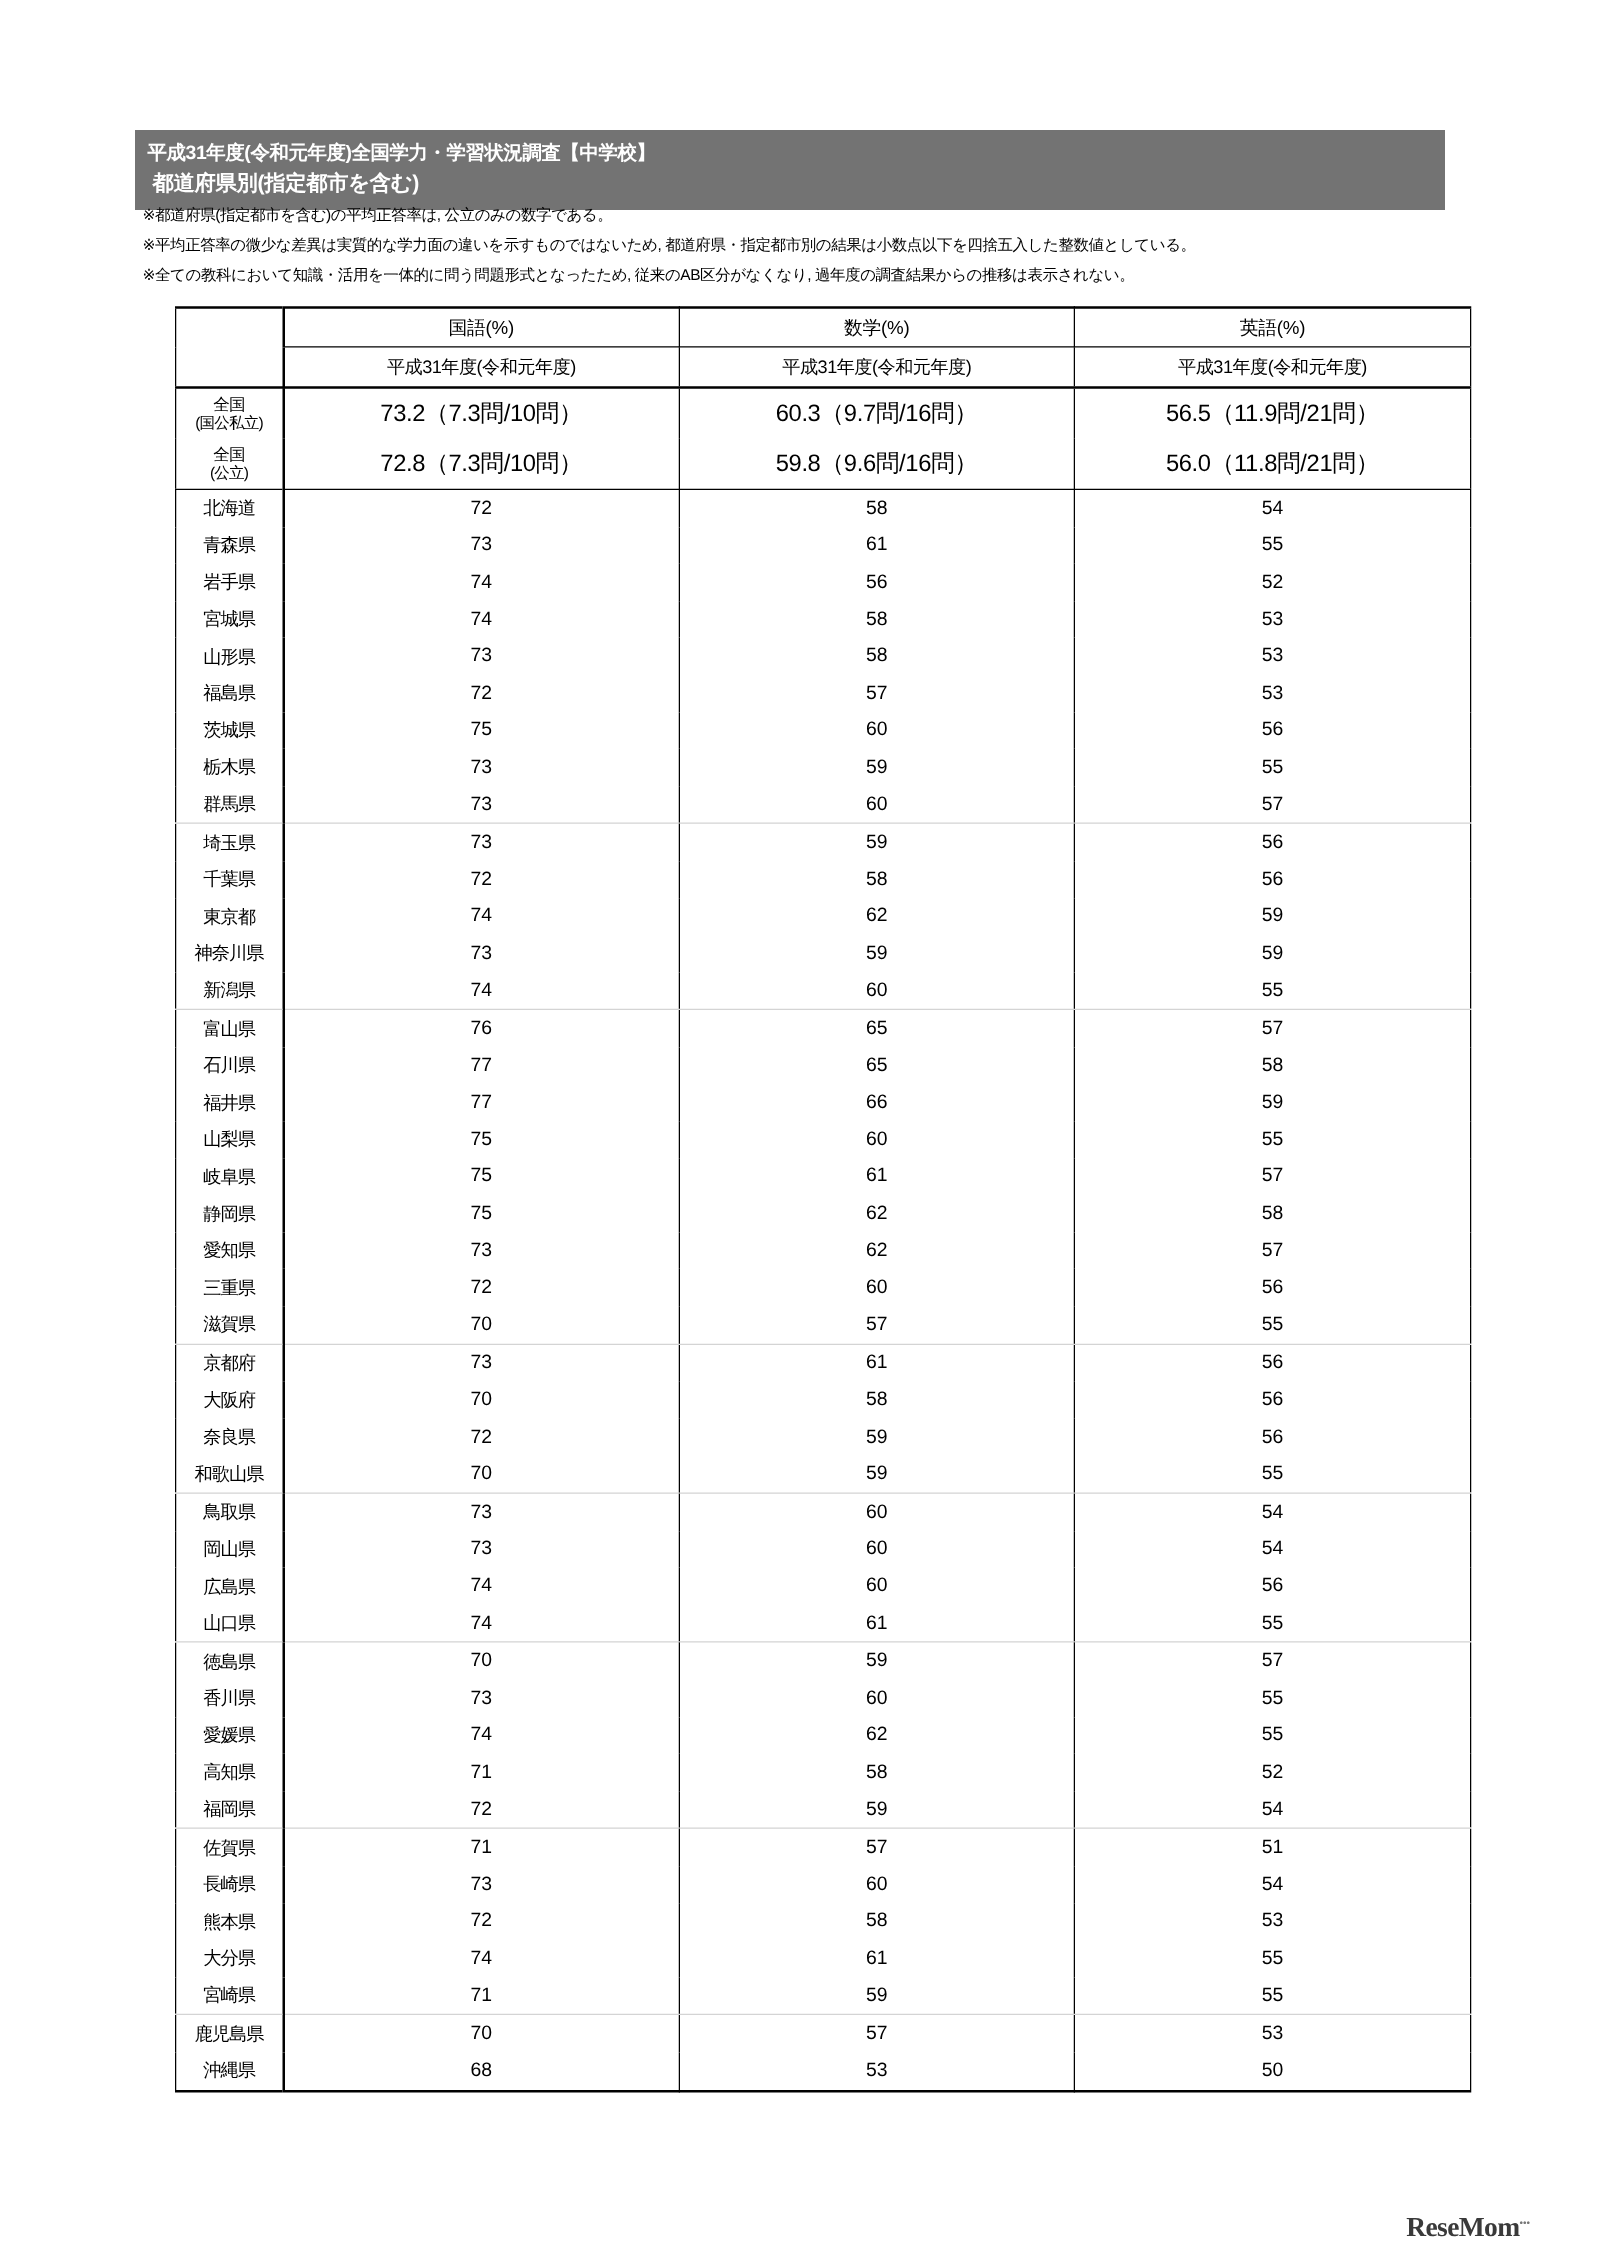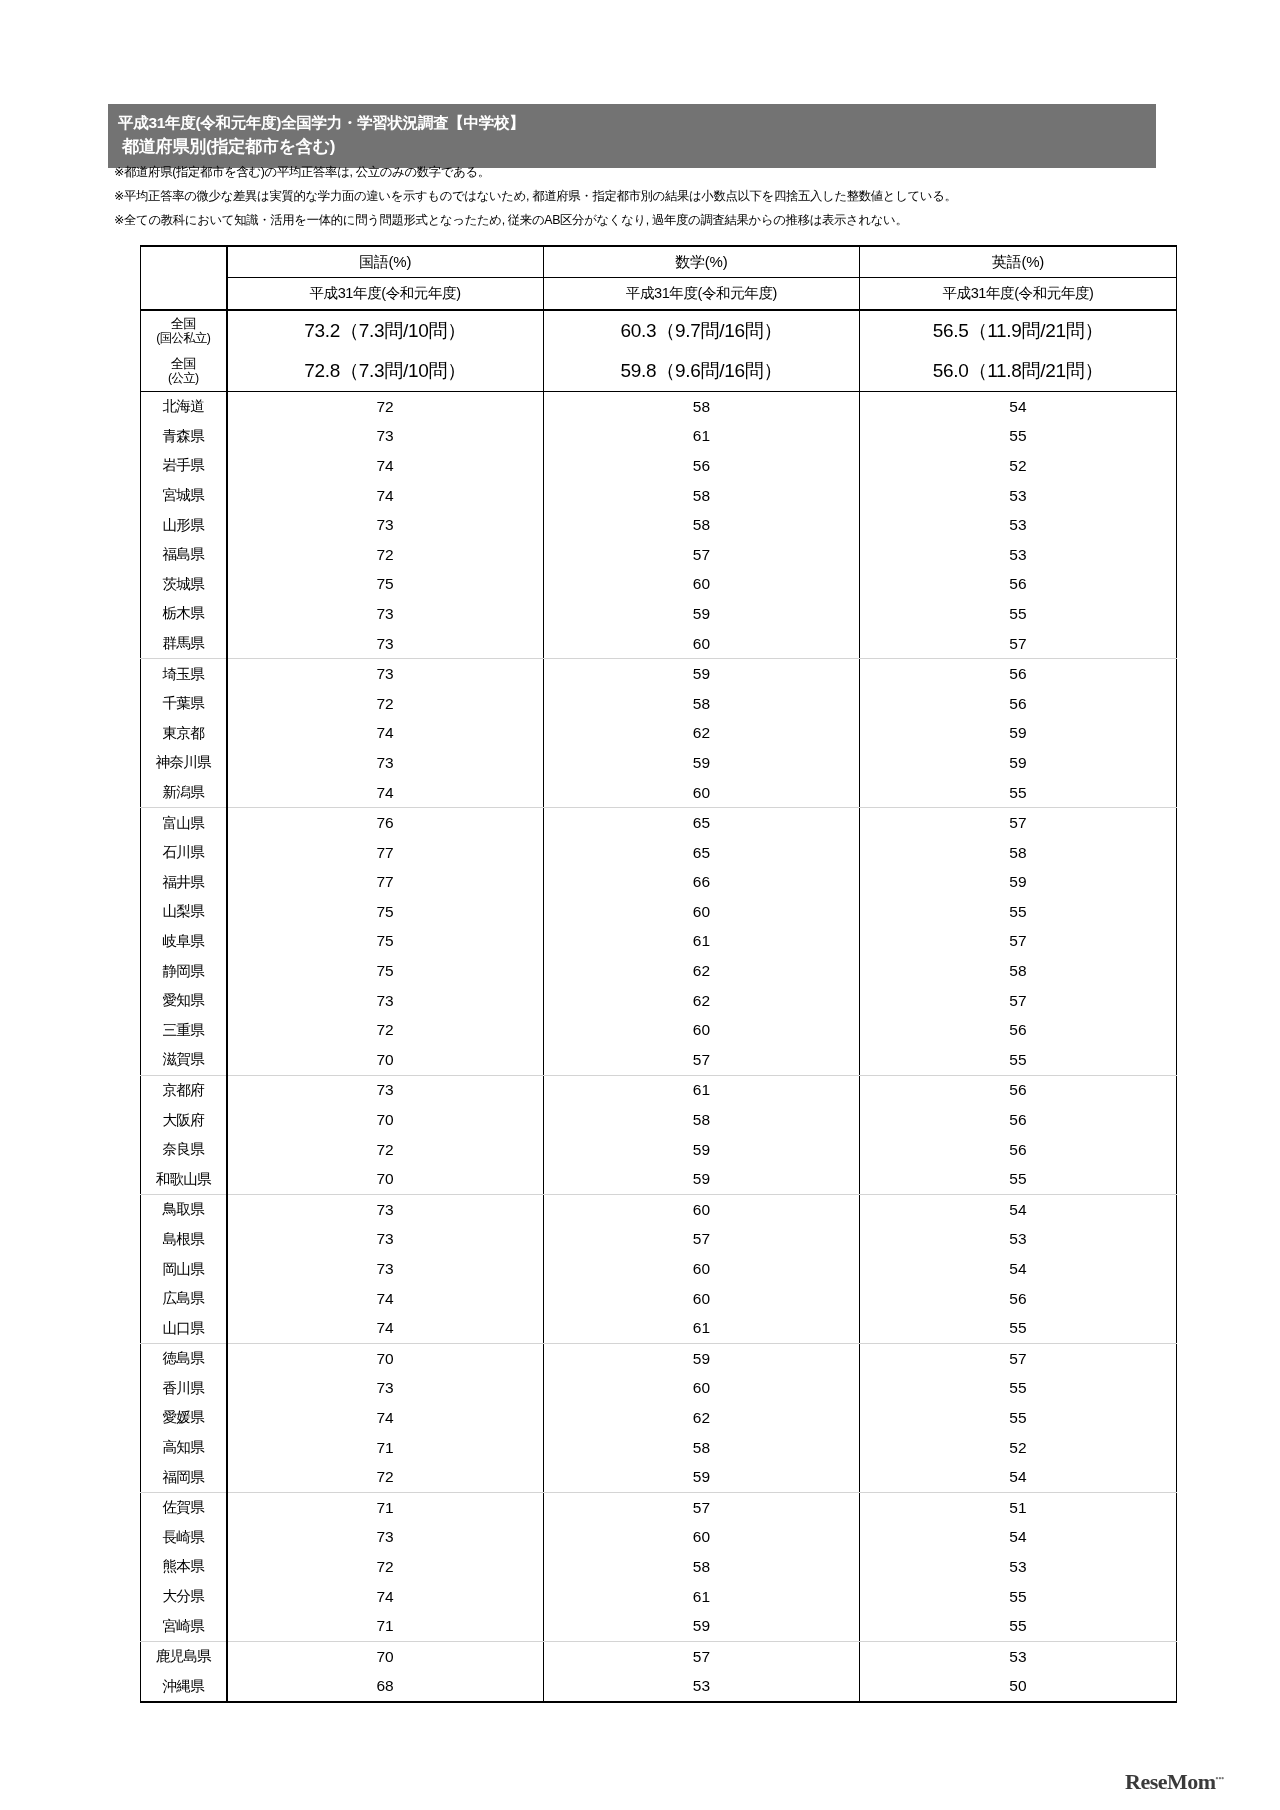--- a/index.html
+++ b/index.html
@@ -409,26 +409,20 @@
             <td class="pref-val">59</td>
             <td class="pref-val last">55</td>
           </tr>
           <tr class="pref">
             <td class="pref-name">鳥取県</td>
             <td class="pref-val">73</td>
             <td class="pref-val">60</td>
             <td class="pref-val last">54</td>
           </tr>
           <tr class="pref">
-            <td class="pref-name">島根県</td>
-            <td class="pref-val">73</td>
-            <td class="pref-val">57</td>
-            <td class="pref-val last">53</td>
-          </tr>
-          <tr class="pref">
             <td class="pref-name">岡山県</td>
             <td class="pref-val">73</td>
             <td class="pref-val">60</td>
             <td class="pref-val last">54</td>
           </tr>
           <tr class="pref">
             <td class="pref-name">広島県</td>
             <td class="pref-val">74</td>
             <td class="pref-val">60</td>
             <td class="pref-val last">56</td>

